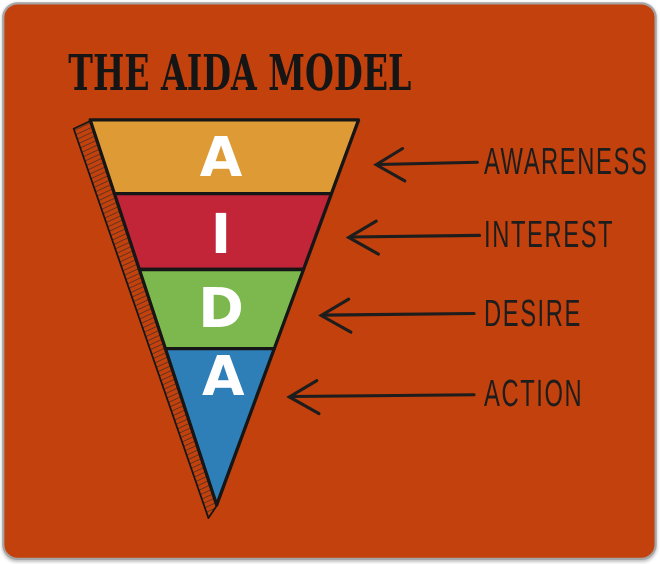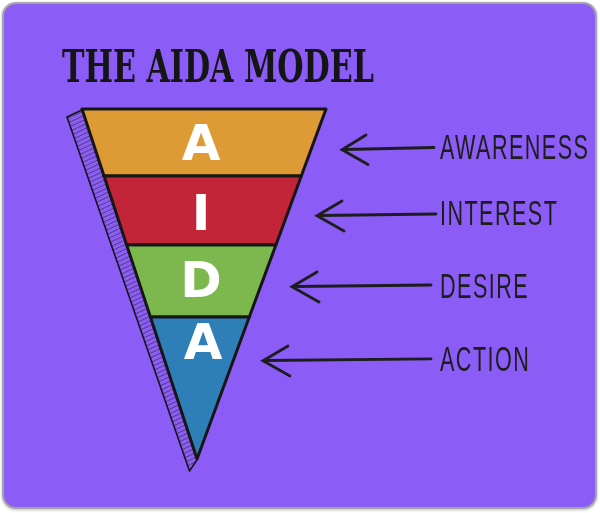--- a/index.html
+++ b/index.html
@@ -4,21 +4,21 @@
 <style>
   html,body{margin:0;padding:0;}
   body{
     width:600px;height:513px;position:relative;
     background:#ffffff;
     font-family:"Liberation Sans", sans-serif;
     overflow:hidden;
   }
   .card{
     position:absolute;left:2px;top:2px;right:3px;bottom:4px;
-    background:#8b5cf6;
+    background:#c2410c;
     border:2px solid #a5a5a5;
     border-radius:14px;
     box-shadow:0 1px 3px rgba(0,0,0,0.25);
     overflow:hidden;
   }
   .diagram-svg{position:absolute;left:0;top:0;width:600px;height:513px;}
   .page-title{
     position:absolute;left:58px;top:40px;
     font-family:"DejaVu Serif", serif;
     font-weight:bold;

